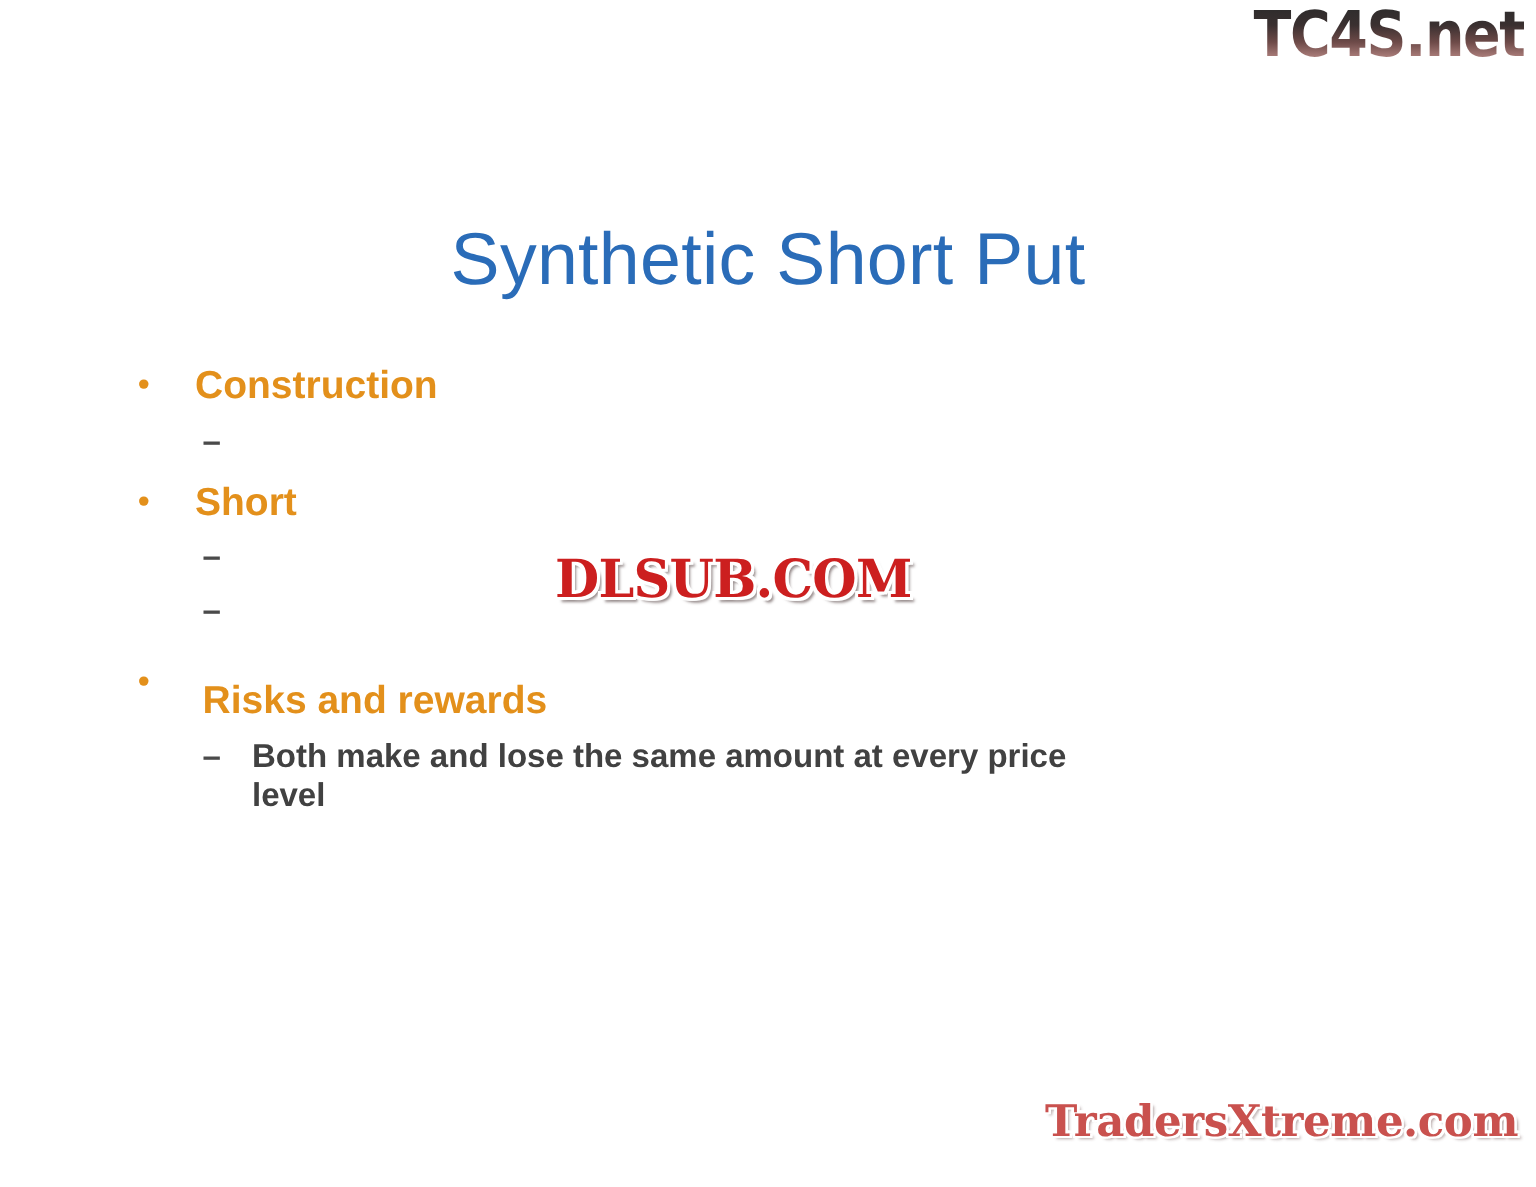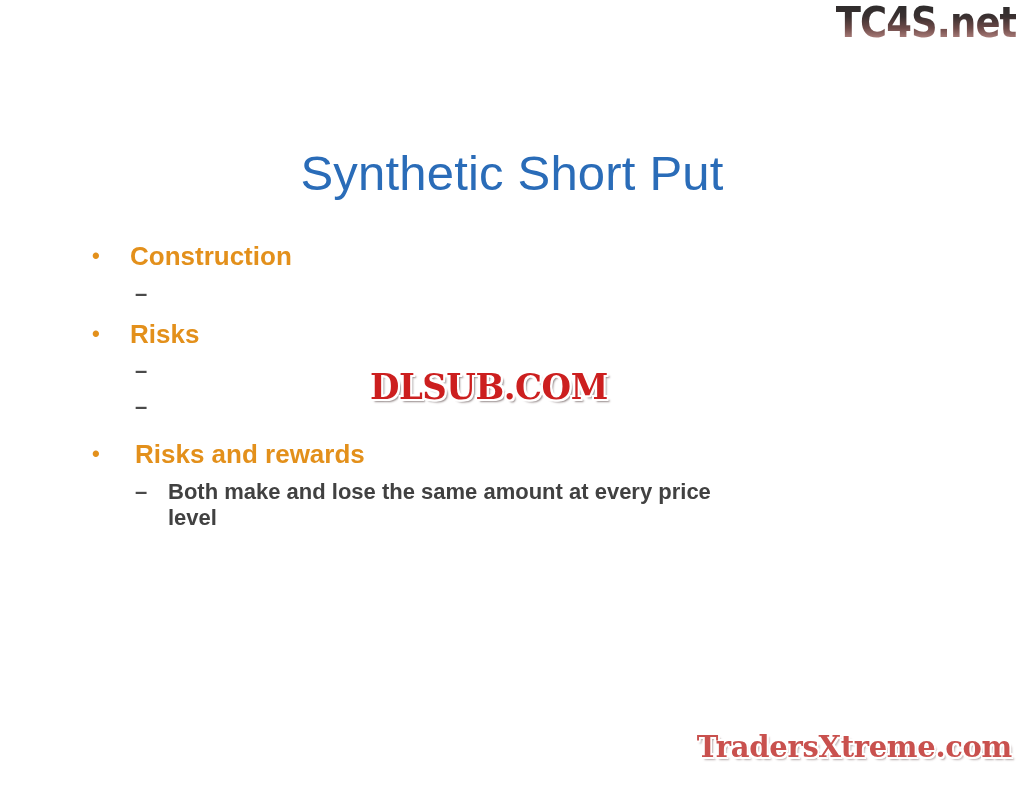--- a/index.html
+++ b/index.html
@@ -79,20 +79,21 @@
     color: #E3901B;
     font-size: 22px;
     line-height: 1.35;
     text-align: left;
   }
   .lvl1 .txt {
     flex: 1 1 auto;
   }
   .lvl1.indented .txt {
     padding-left: 5px;
+    margin-top: 12px;
   }
 
   .lvl2 {
     position: relative;
     display: flex;
     align-items: flex-start;
     color: #414141;
     font-size: 22px;
     font-weight: bold;
     line-height: 1.22;
@@ -184,21 +185,21 @@
       <span class="marker">•</span>
       <span class="txt">Construction</span>
     </div>
 
     <div class="lvl2 sp-lvl2-top">
       <span class="marker">–</span>
     </div>
 
     <div class="lvl1 sp-lvl1-top">
       <span class="marker">•</span>
-      <span class="txt">Risks</span>
+      <span class="txt">Short</span>
     </div>
 
     <div class="lvl2 sp-lvl2-top">
       <span class="marker">–</span>
     </div>
 
     <div class="lvl2 sp-lvl2-top">
       <span class="marker">–</span>
     </div>
 

